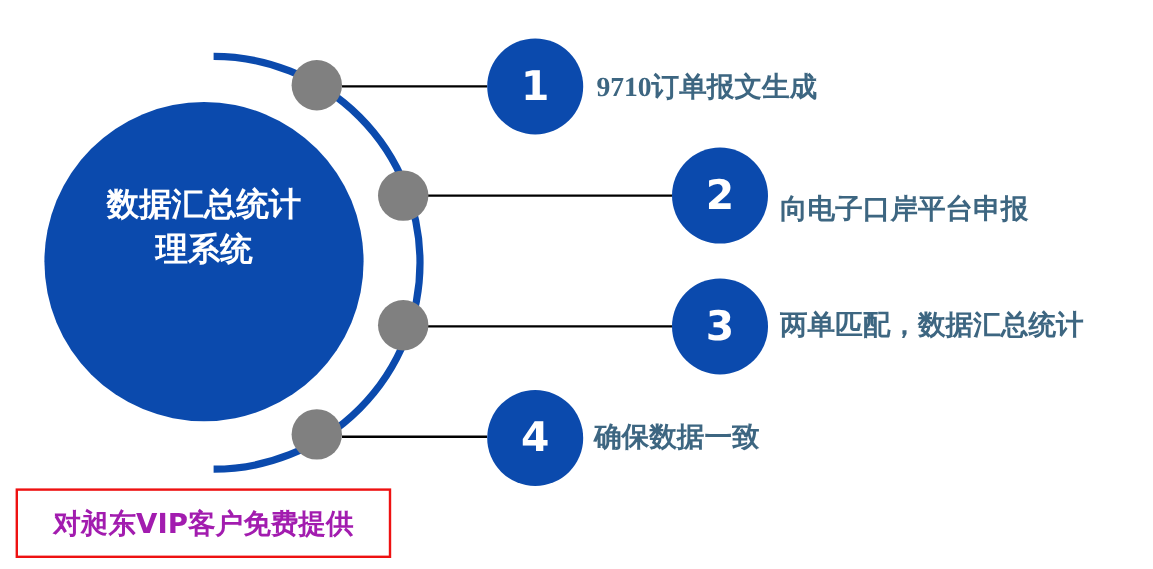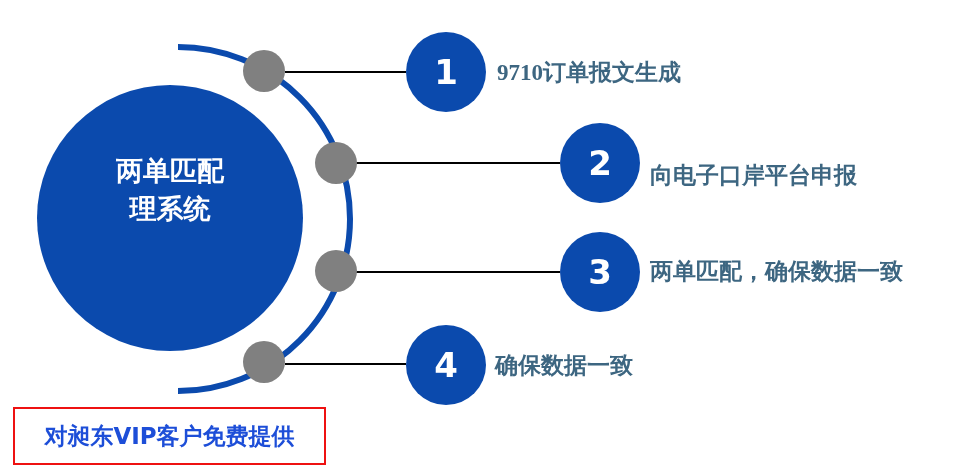--- a/index.html
+++ b/index.html
@@ -19,21 +19,21 @@
       font-family: "DejaVu Sans", sans-serif;
     }
     .step-text {
       position: absolute; color: #3d6681; font-weight: bold; font-size: 23px;
       font-family: "DejaVu Sans", sans-serif; white-space: nowrap; line-height: 30px;
     }
     .notice {
       position: absolute; left: 13px; top: 407px; width: 309px; height: 54px;
       border: 2px solid #ee1111; box-sizing: content-box;
       display: flex; align-items: center; justify-content: center;
-      color: #1d4ed8; font-weight: bold; font-size: 23px;
+      color: #a21caf; font-weight: bold; font-size: 23px;
       font-family: "DejaVu Sans", sans-serif; white-space: nowrap;
     }
   </style>
 </head>
 <body>
 
 <svg class="diagram" width="961" height="474" viewBox="0 0 961 474">
 
   <path d="M 178 47 A 172 172 0 0 1 178 391" fill="none" stroke="#0b4aad" stroke-width="6"></path>
 
@@ -49,29 +49,29 @@
   <circle cx="336" cy="271" r="21" fill="#808080"></circle>
   <circle cx="264" cy="362" r="21" fill="#808080"></circle>
 
   <circle cx="446" cy="72" r="40" fill="#0b4aad"></circle>
   <circle cx="600" cy="163" r="40" fill="#0b4aad"></circle>
   <circle cx="600" cy="272" r="40" fill="#0b4aad"></circle>
   <circle cx="446" cy="365" r="40" fill="#0b4aad"></circle>
 </svg>
 
 <div class="center-label">
-  <div>两单匹配</div>
+  <div>数据汇总统计</div>
   <div>理系统</div>
 </div>
 
 <div class="num" style="left:446px; top:72px;">1</div>
 <div class="num" style="left:600px; top:163px;">2</div>
 <div class="num" style="left:600px; top:272px;">3</div>
 <div class="num" style="left:446px; top:365px;">4</div>
 
 <div class="step-text" style="left:497px; top:58px;font-family:Liberation Serif, serif;">9710订单报文生成</div>
 <div class="step-text" style="left:650px; top:160px;">向电子口岸平台申报</div>
-<div class="step-text" style="left:650px; top:256px;">两单匹配，确保数据一致</div>
+<div class="step-text" style="left:650px; top:256px;">两单匹配，数据汇总统计</div>
 <div class="step-text" style="left:495px; top:350px;">确保数据一致</div>
 
 <div class="notice">
   <span>对昶东VIP客户免费提供</span>
 </div>
 
 </body></html>

